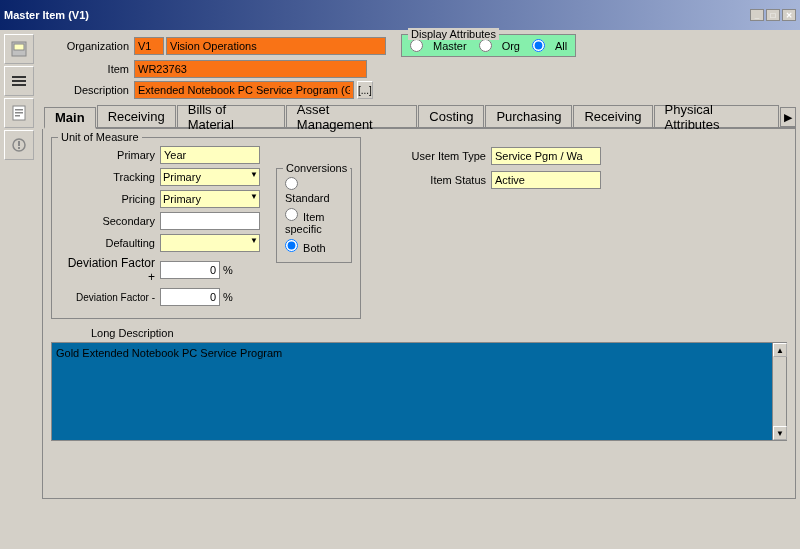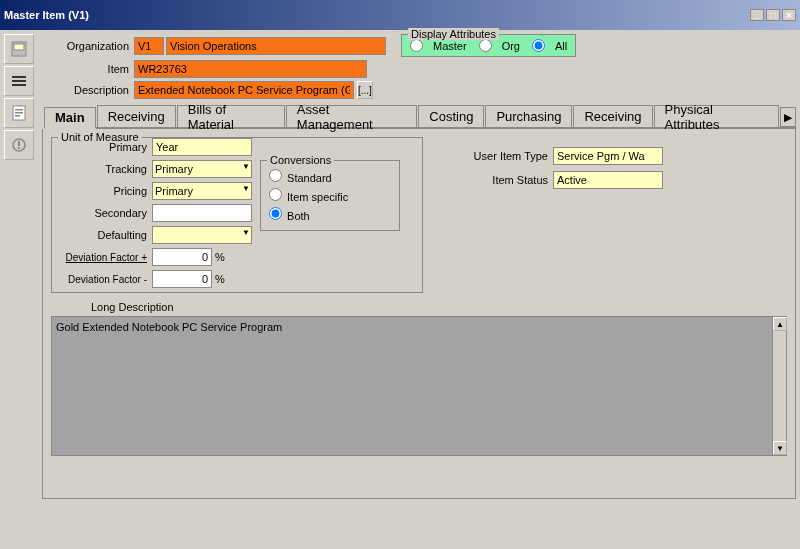--- a/index.html
+++ b/index.html
@@ -144,23 +144,24 @@
     }
     .tab-content {
       border: 1px solid #888;
       border-top: none;
       background: #d4d0c8;
       padding: 8px;
       min-height: 370px;
     }
     .uom-box {
       border: 1px solid #888;
+      padding: 8px;
       background: #d4d0c8;
       display: inline-block;
-      width: 372px;
+      width: 310px;
       vertical-align: top;
       position: relative;
       margin-right: 20px;
     }
     .uom-legend {
       position: absolute;
       top: -7px;
       left: 6px;
       background: #d4d0c8;
       padding: 0 3px;
@@ -268,22 +269,22 @@
       margin-top: 8px;
     }
     .long-desc-label {
       margin-bottom: 3px;
       font-size: 11px;
       padding-left: 40px;
     }
     .long-desc-container {
       position: relative;
       border: 1px solid #888;
-      background: #a3a3a3;
-      height: 140px;
+      background: #0369a1;
+      height: 99px;
       display: flex;
     }
     .long-desc-text {
       flex: 1;
       padding: 4px;
       font-size: 11px;
       overflow: auto;
     }
     .scrollbar-v {
       width: 14px;
@@ -408,21 +409,21 @@
       <div style="display:flex; align-items:flex-start;">
 
         <div class="uom-box">
           <span class="uom-legend">Unit of Measure</span>
 
           <div class="uom-row">
             <span class="uom-label">Primary</span>
             <input class="uom-input-yellow" value="Year" style="width: 100px; background: rgb(255, 255, 192);">
           </div>
 
-          <div style="display:flex; align-items:flex-start;">
+          <div style="display:flex; align-items:flex-start;gap:8px;">
             <div>
               <div class="uom-row">
                 <span class="uom-label">Tracking</span>
                 <div class="select-wrapper">
                   <select class="select-input">
                     <option>Primary</option>
                   </select>
                 </div>
               </div>
 
@@ -443,21 +444,21 @@
               <div class="uom-row">
                 <span class="uom-label">Defaulting</span>
                 <div class="select-wrapper">
                   <select class="select-input">
                     <option></option>
                   </select>
                 </div>
               </div>
 
               <div class="uom-row">
-                <span class="uom-label" style="width:100px; font-size:10px;text-decoration:underline;">Deviation Factor +</span>
+                <span class="uom-label" style="width:100px; font-size:12px;">Deviation Factor +</span>
                 <input class="number-input" value="0" style="">
                 <span class="percent-label">%</span>
               </div>
 
               <div class="uom-row">
                 <span class="uom-label" style="width:100px; font-size:10px;">Deviation Factor -</span>
                 <input class="number-input" value="0" style="">
                 <span class="percent-label">%</span>
               </div>
             </div>

